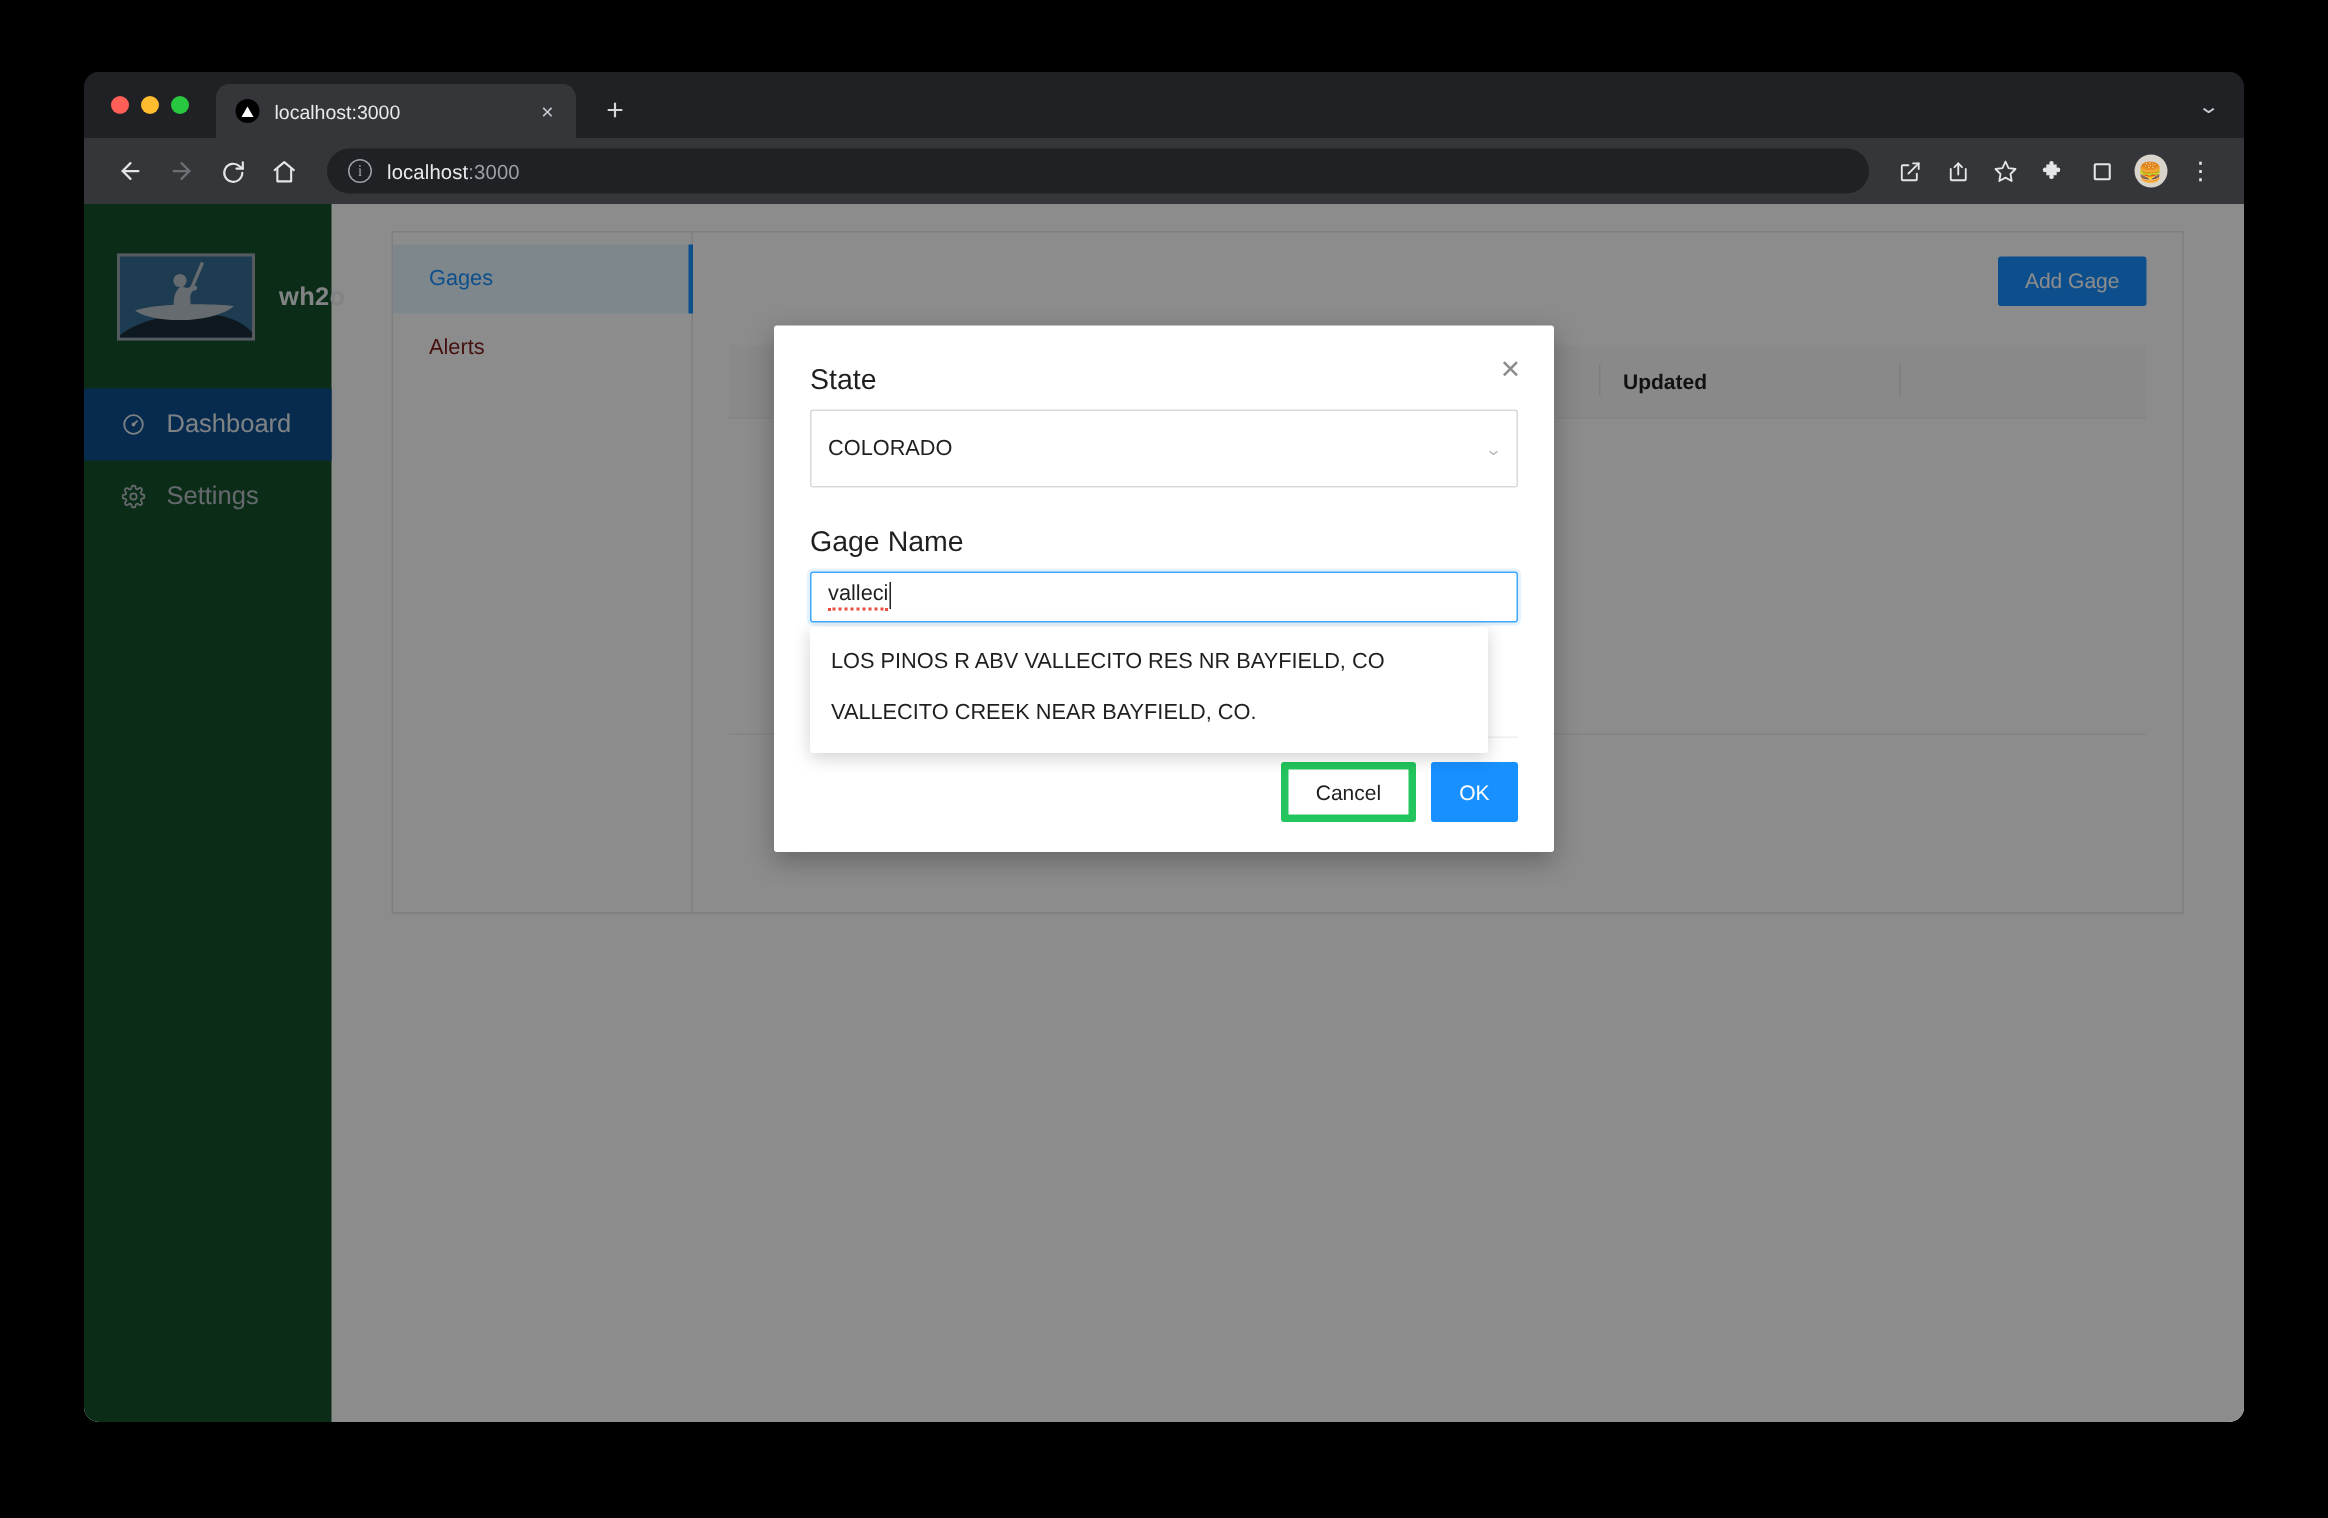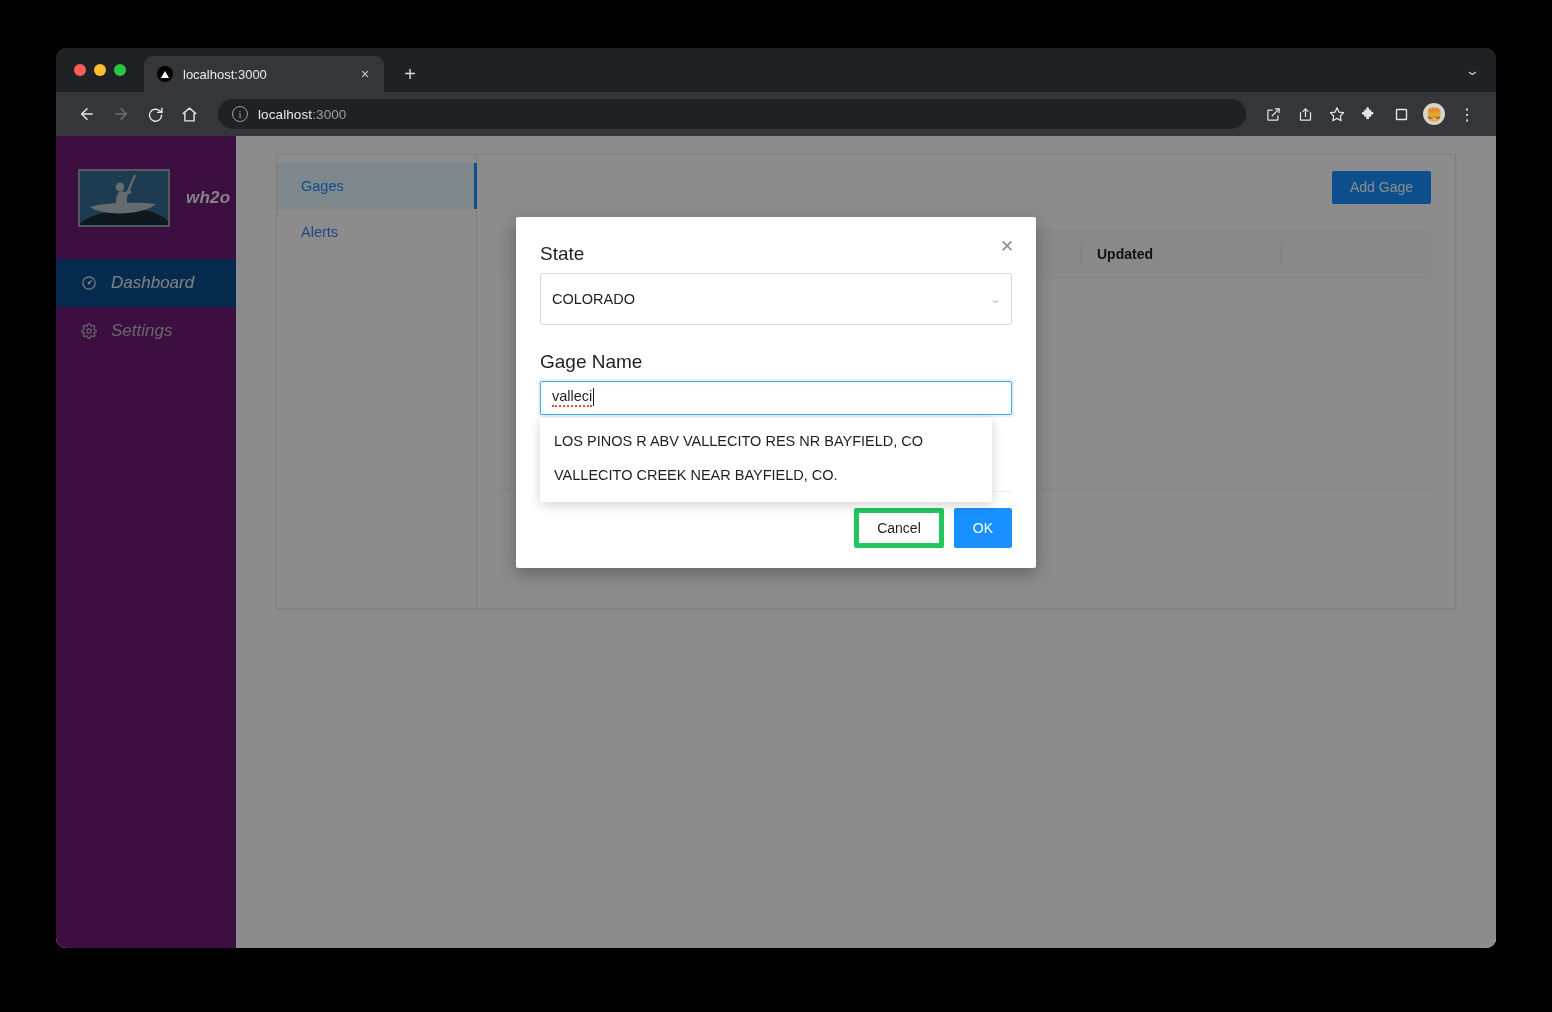--- a/index.html
+++ b/index.html
@@ -134,26 +134,25 @@
   .viewport {
     position: relative;
     height: 812px;
     background: #ffffff;
     display: flex;
     overflow: hidden;
   }
 
   
   .sidebar {
-    width: 180px;
-    background: #701a75;
+    width: 165px;
+    background: #14532d;
     flex: none;
     position: relative;
     z-index: 3;
-    font-style: italic;
   }
   .brand {
     height: 123px;
     display: flex; align-items: center;
     padding-left: 22px;
     gap: 16px;
   }
   .logo {
     width: 92px; height: 58px;
     border: 2px solid #9aa4ab;
@@ -205,21 +204,21 @@
     flex: none;
     border-right: 1px solid #e8e8e8;
     padding-top: 8px;
     position: relative;
   }
   .vtab {
     height: 46px;
     display: flex; align-items: center;
     padding-left: 24px;
     font-size: 14.5px;
-    color: #3b82f6;
+    color: #7f1d1d;
     position: relative;
   }
   .vtab.active {
     color: #1890ff;
     background: #e6f7ff;
   }
   .vtab.active::after {
     content: "";
     position: absolute; right: -1px; top: 0; bottom: 0;
     width: 3px; background: #1890ff;

